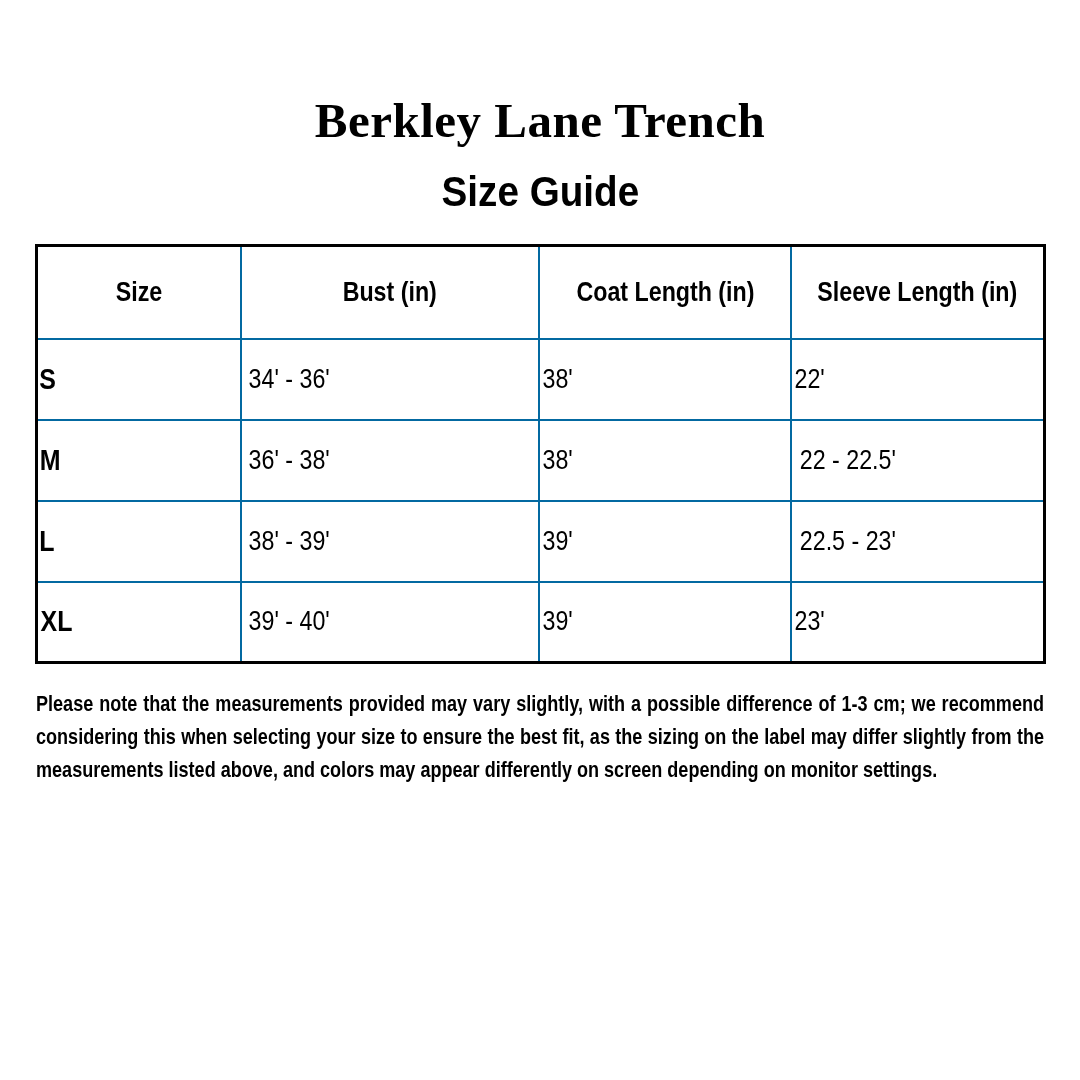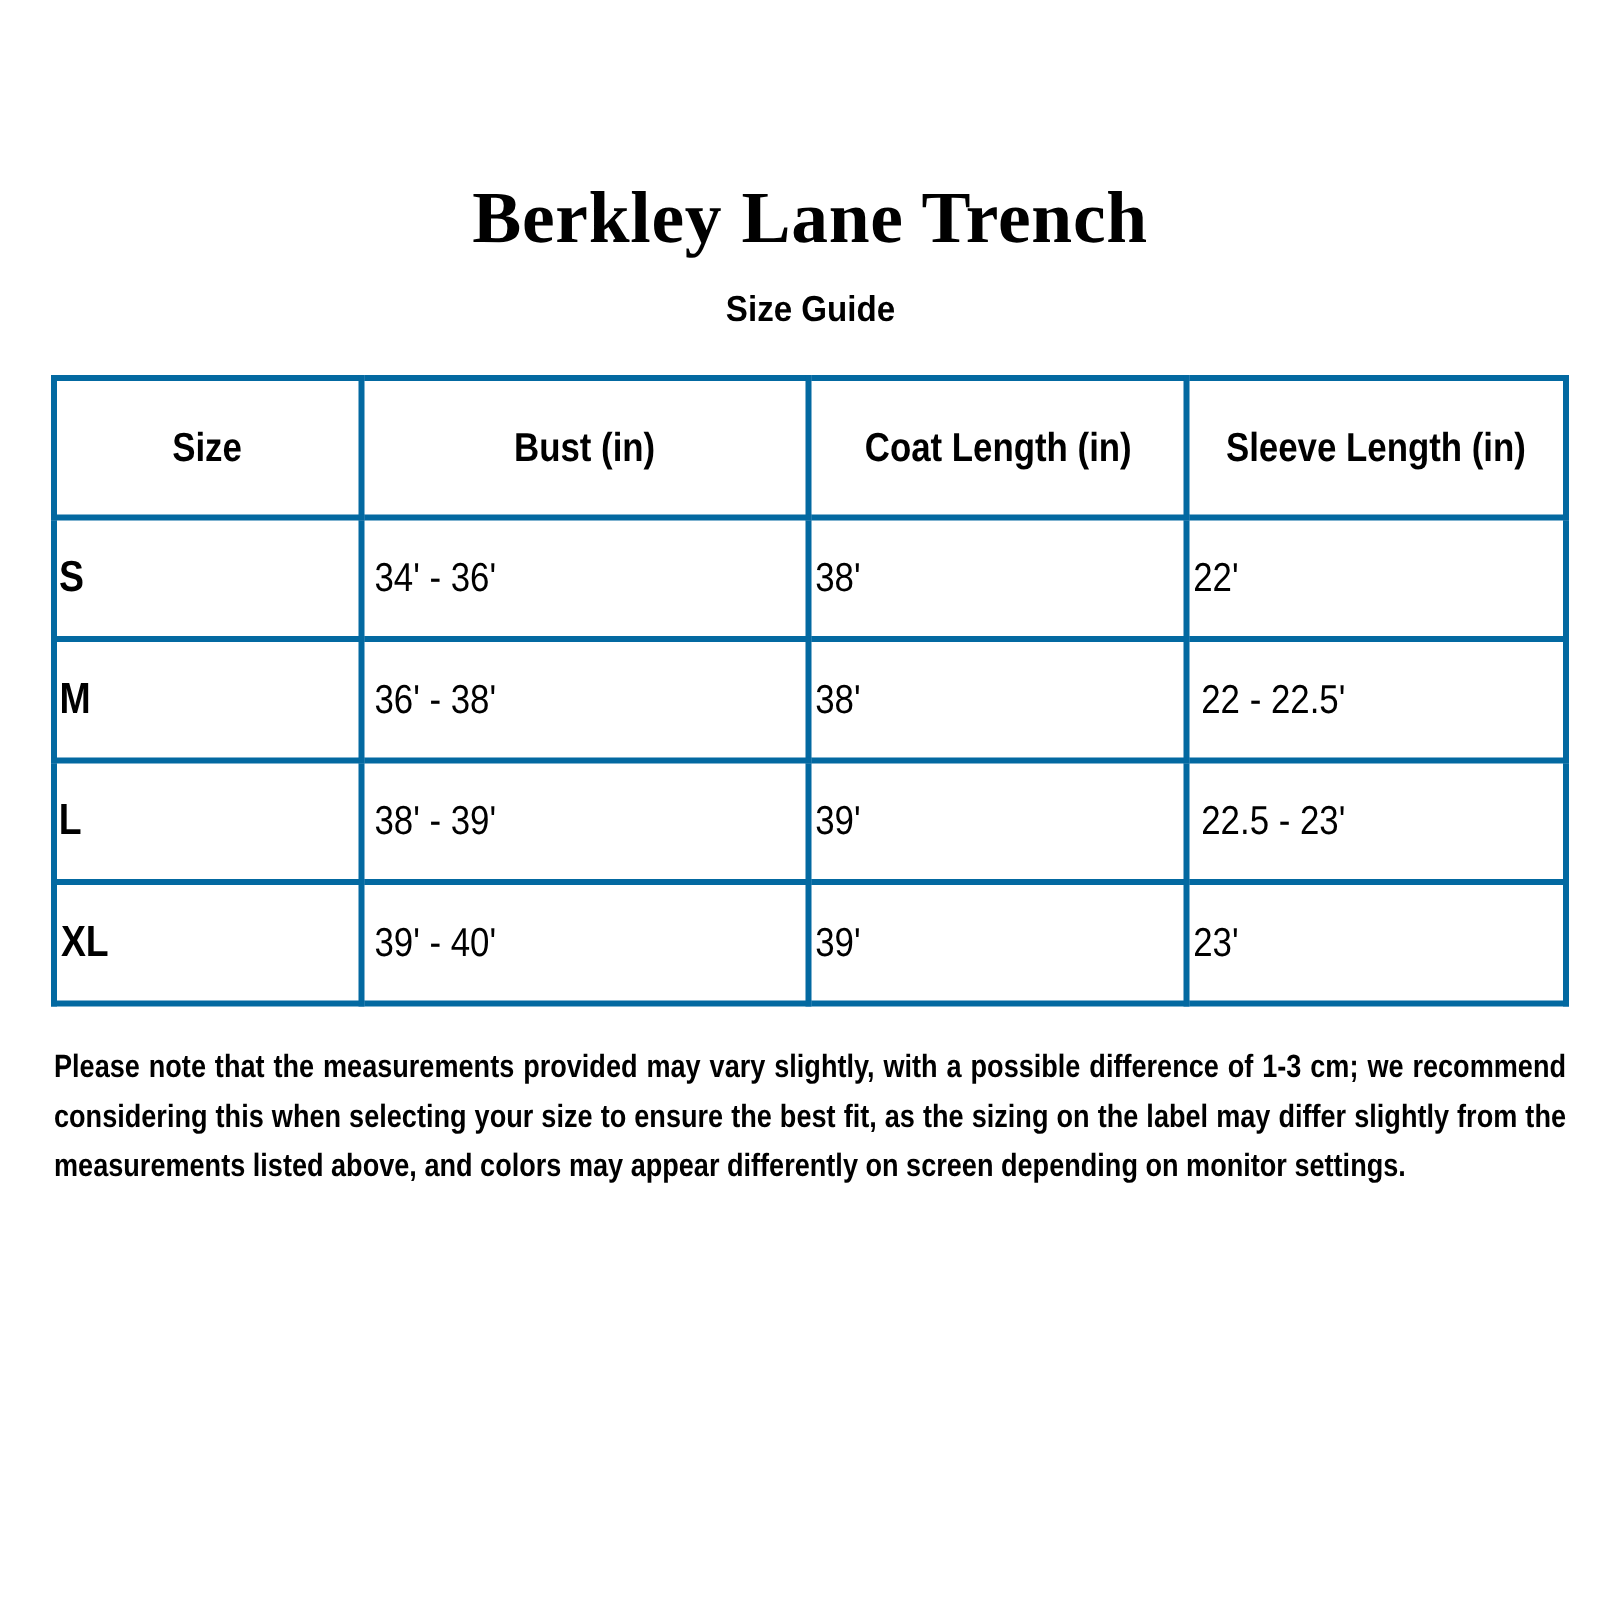--- a/index.html
+++ b/index.html
@@ -14,45 +14,45 @@
     font-family: "Liberation Sans", sans-serif;
     overflow: hidden;
   }
   .page {
     width: 1080px;
     height: 1080px;
     background: #ffffff;
   }
   .product-title {
     margin: 0;
-    padding-top: 120px;
+    padding-top: 96px;
     font-family: "Liberation Serif", "DejaVu Serif", serif;
     font-weight: 700;
     font-size: 49px;
     line-height: 1;
     text-align: center;
     letter-spacing: 0.5px;
   }
   .size-guide-heading {
     margin: 26px 0 0 0;
     font-weight: 700;
-    font-size: 24px;
+    font-size: 42px;
     line-height: 1;
     text-align: center;
   }
   .size-guide-heading .cond { transform: scaleX(0.92); }
   table.size-table {
     width: 1008px;
     margin: 31px auto 0 auto;
     border-collapse: collapse;
     table-layout: fixed;
     border: 3px solid #000000;
   }
   .size-table th, .size-table td {
-    border: 4px solid #0369a1;
+    border: 2px solid #0369a1;
     vertical-align: middle;
     padding: 0;
     overflow: hidden;
   }
   .size-table thead tr { height: 93px; }
   .size-table tbody tr { height: 81px; }
   .size-table th {
     font-size: 27px;
     font-weight: 700;
   }

